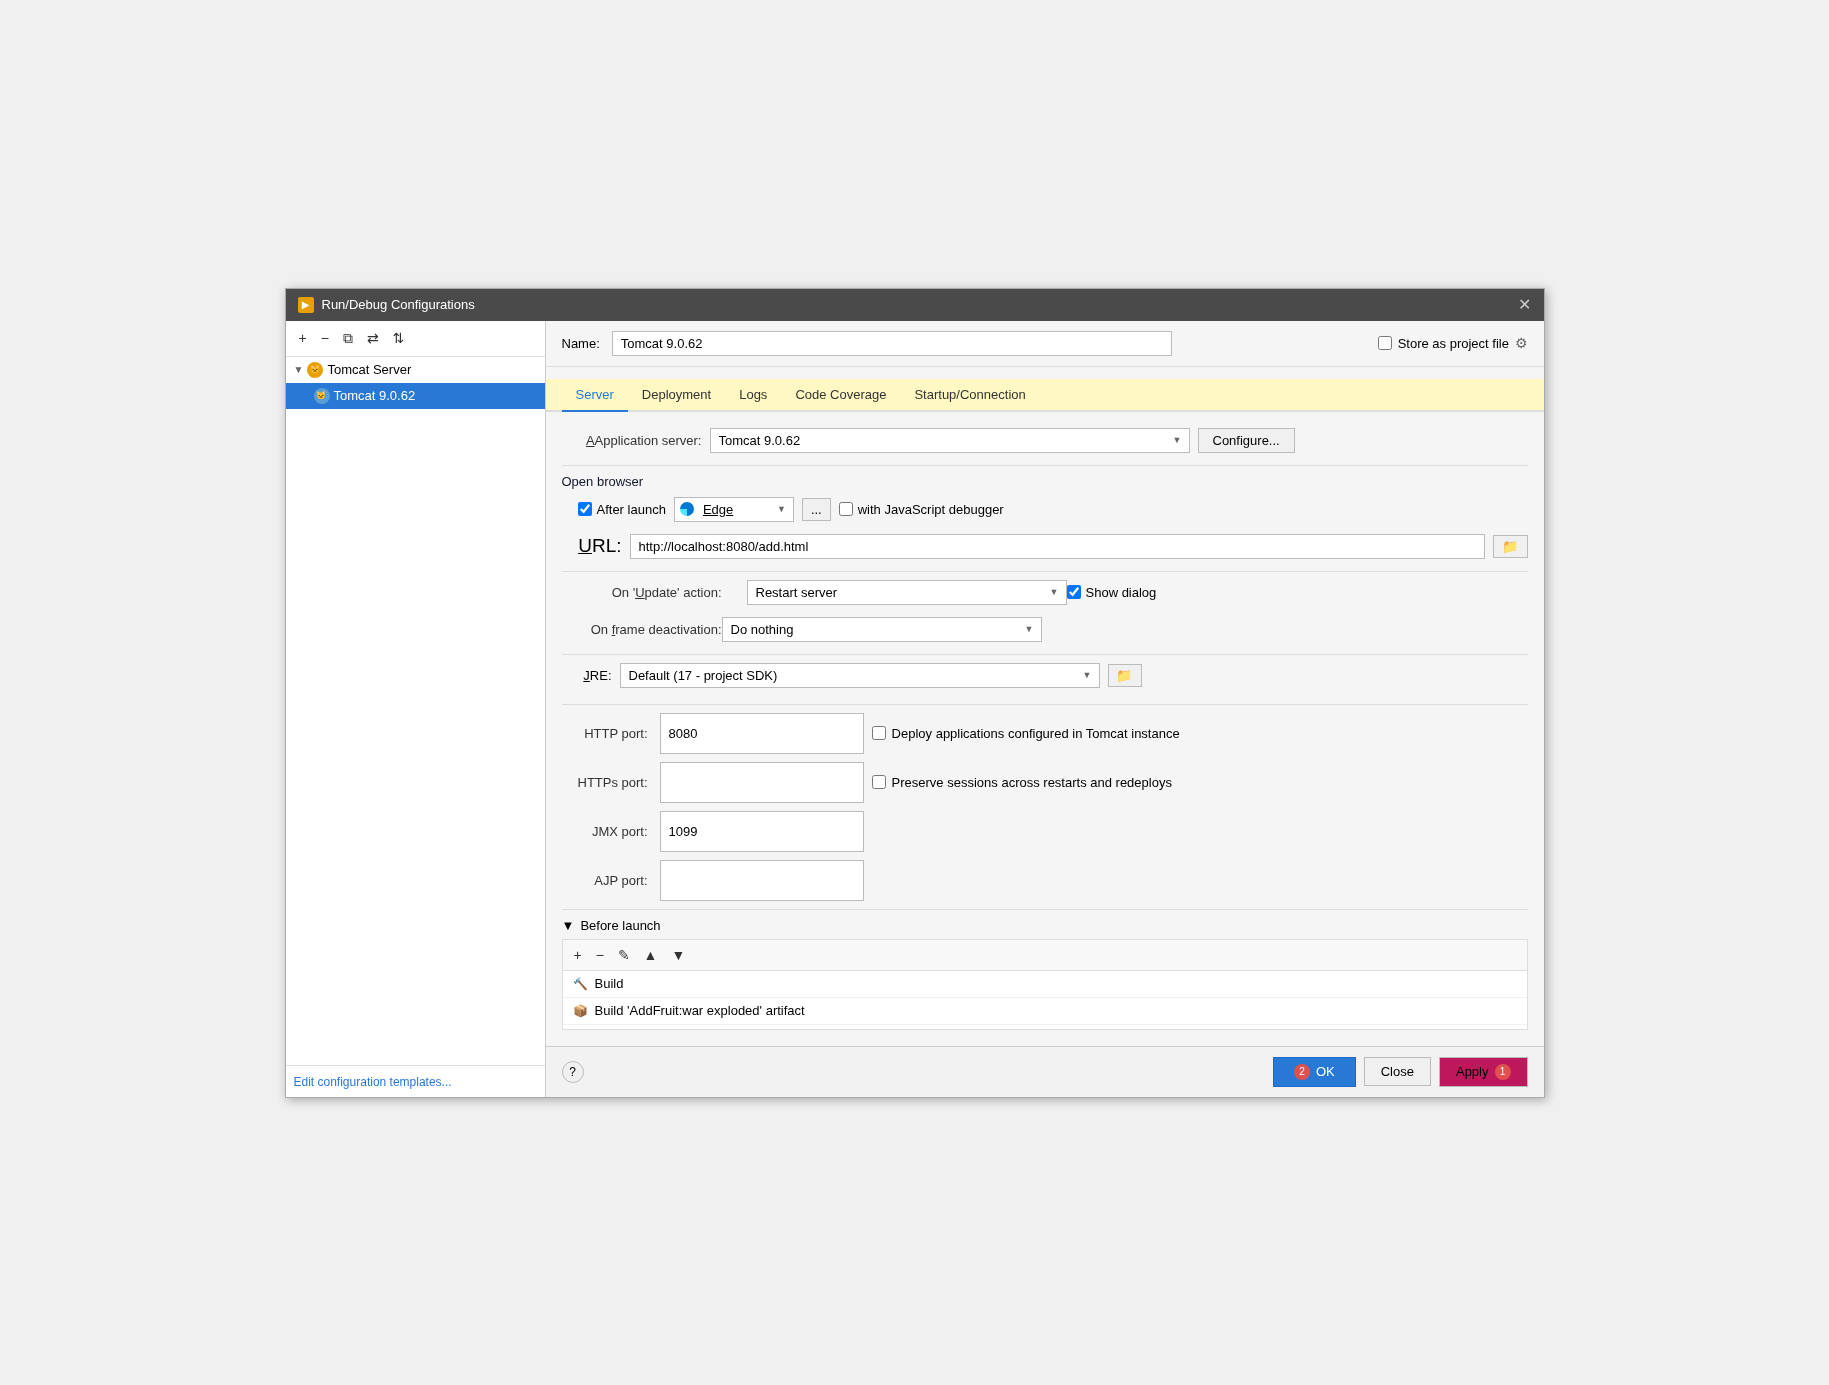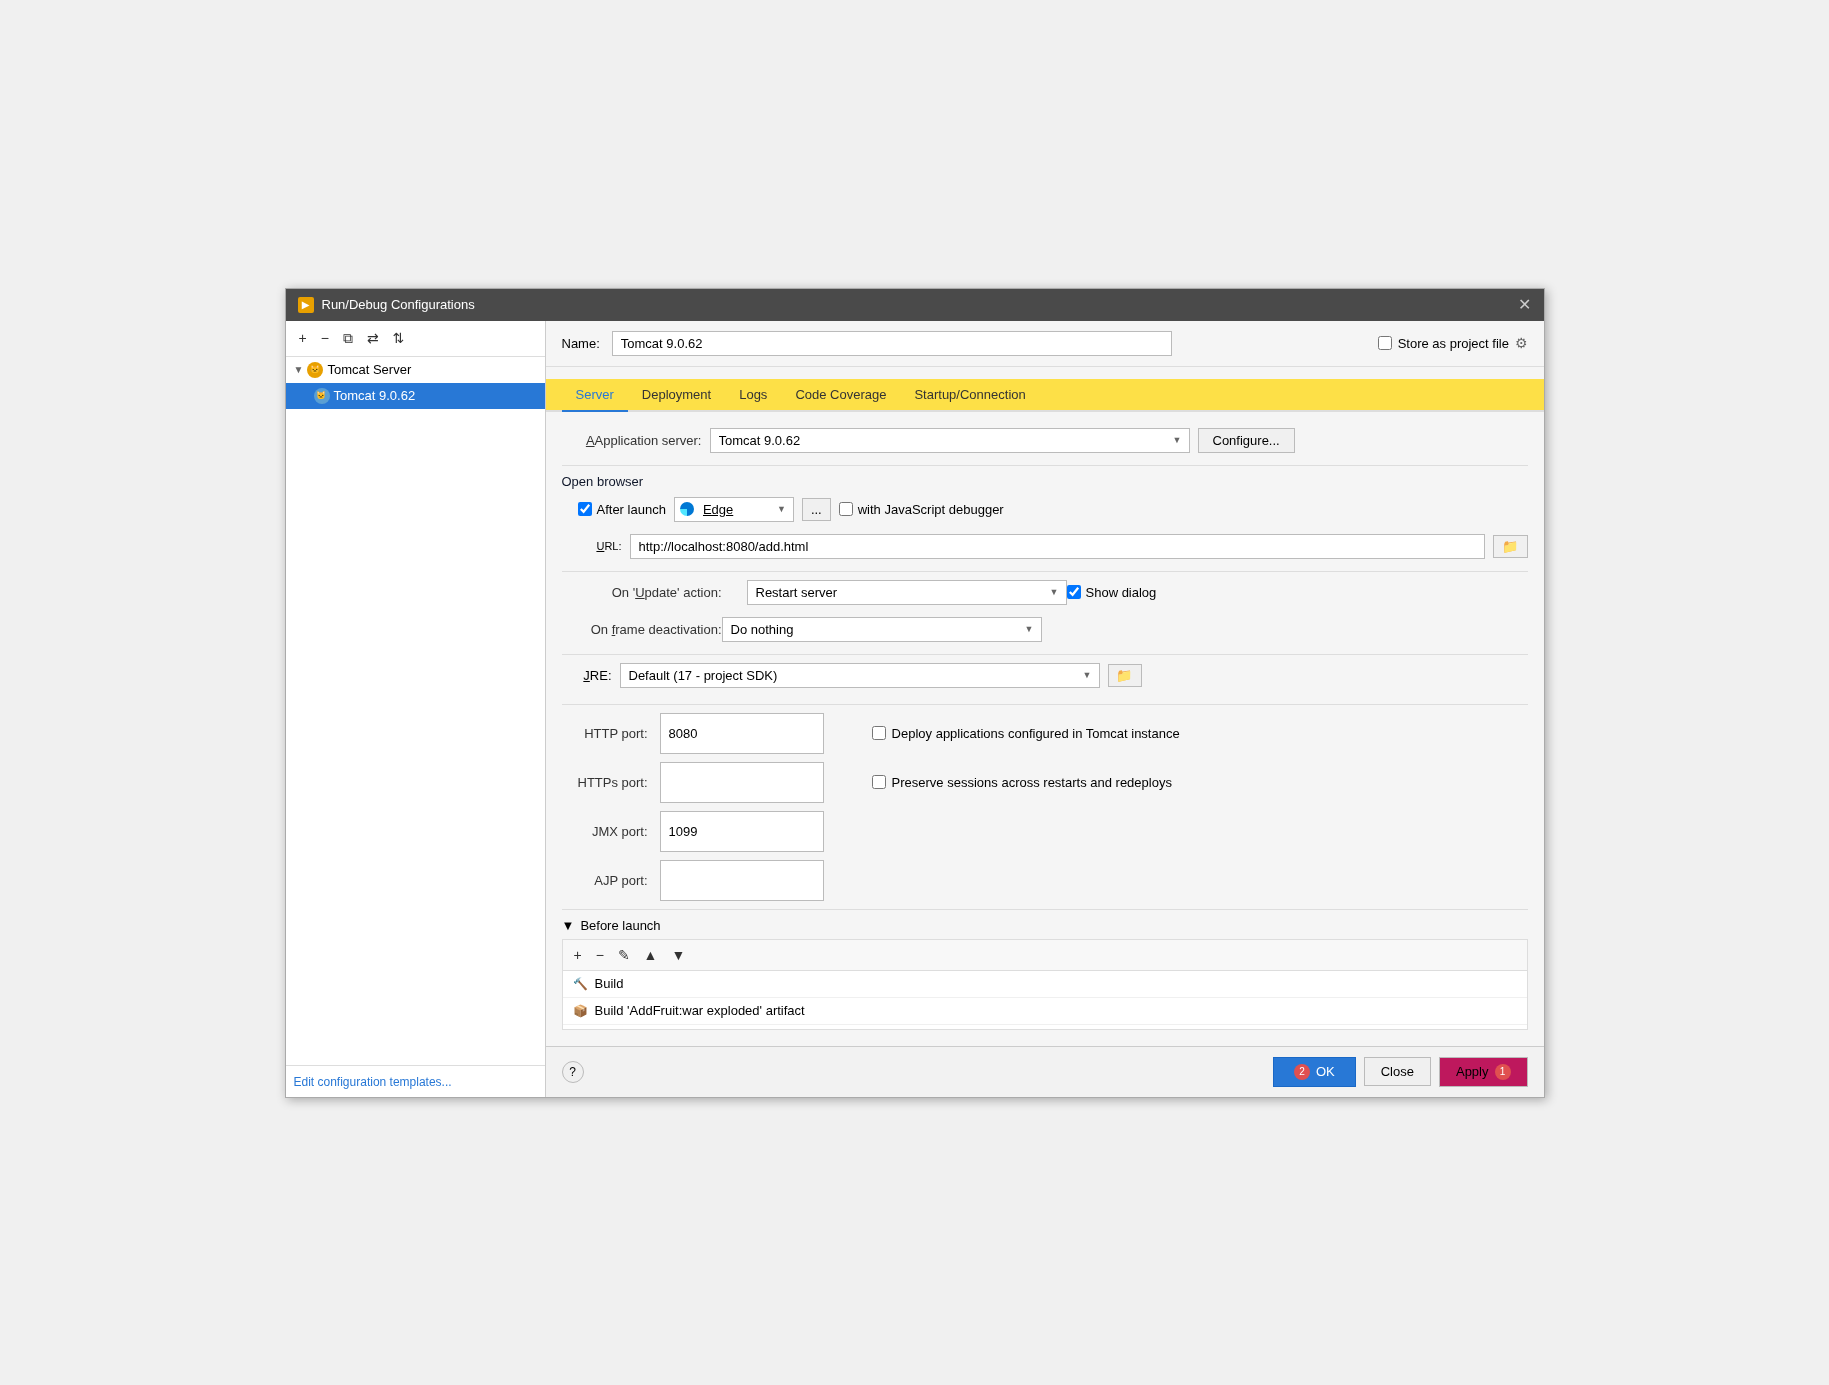--- a/index.html
+++ b/index.html
@@ -153,21 +153,21 @@
       align-items: center;
       gap: 6px;
       margin-left: auto;
     }
     .gear-icon { font-size: 14px; color: #666; cursor: pointer; }
     
     .tabs-bar {
       display: flex;
       padding: 0 16px;
       border-bottom: 2px solid #ddd;
-      background: #fde047;
+      background: #fef9c3;
       margin-top: 12px;
     }
     .tab {
       padding: 8px 14px;
       cursor: pointer;
       font-size: 13px;
       color: #333;
       border-bottom: 2px solid transparent;
       margin-bottom: -2px;
     }
@@ -296,21 +296,21 @@
     
     .url-row {
       display: flex;
       align-items: center;
       margin-bottom: 12px;
       gap: 8px;
     }
     .url-label {
       min-width: 60px;
       text-align: right;
-      font-size: 11px;
+      font-size: 19px;
     }
     .url-input {
       flex: 1;
       padding: 4px 8px;
       border: 1px solid #bbb;
       background: #fff;
       font-size: 13px;
     }
     .url-folder-btn {
       padding: 3px 8px;
@@ -381,21 +381,21 @@
       text-align: right;
       font-size: 13px;
       color: #333;
       padding-left: 16px;
     }
     .port-input {
       padding: 12px 8px;
       border: 1px solid #bbb;
       background: #fff;
       font-size: 13px;
-      width: 164px;
+      width: 204px;
     }
     .checkbox-text {
       display: flex;
       align-items: center;
       gap: 6px;
       font-size: 13px;
     }
     
     .before-launch-section {
       margin-top: 8px;

